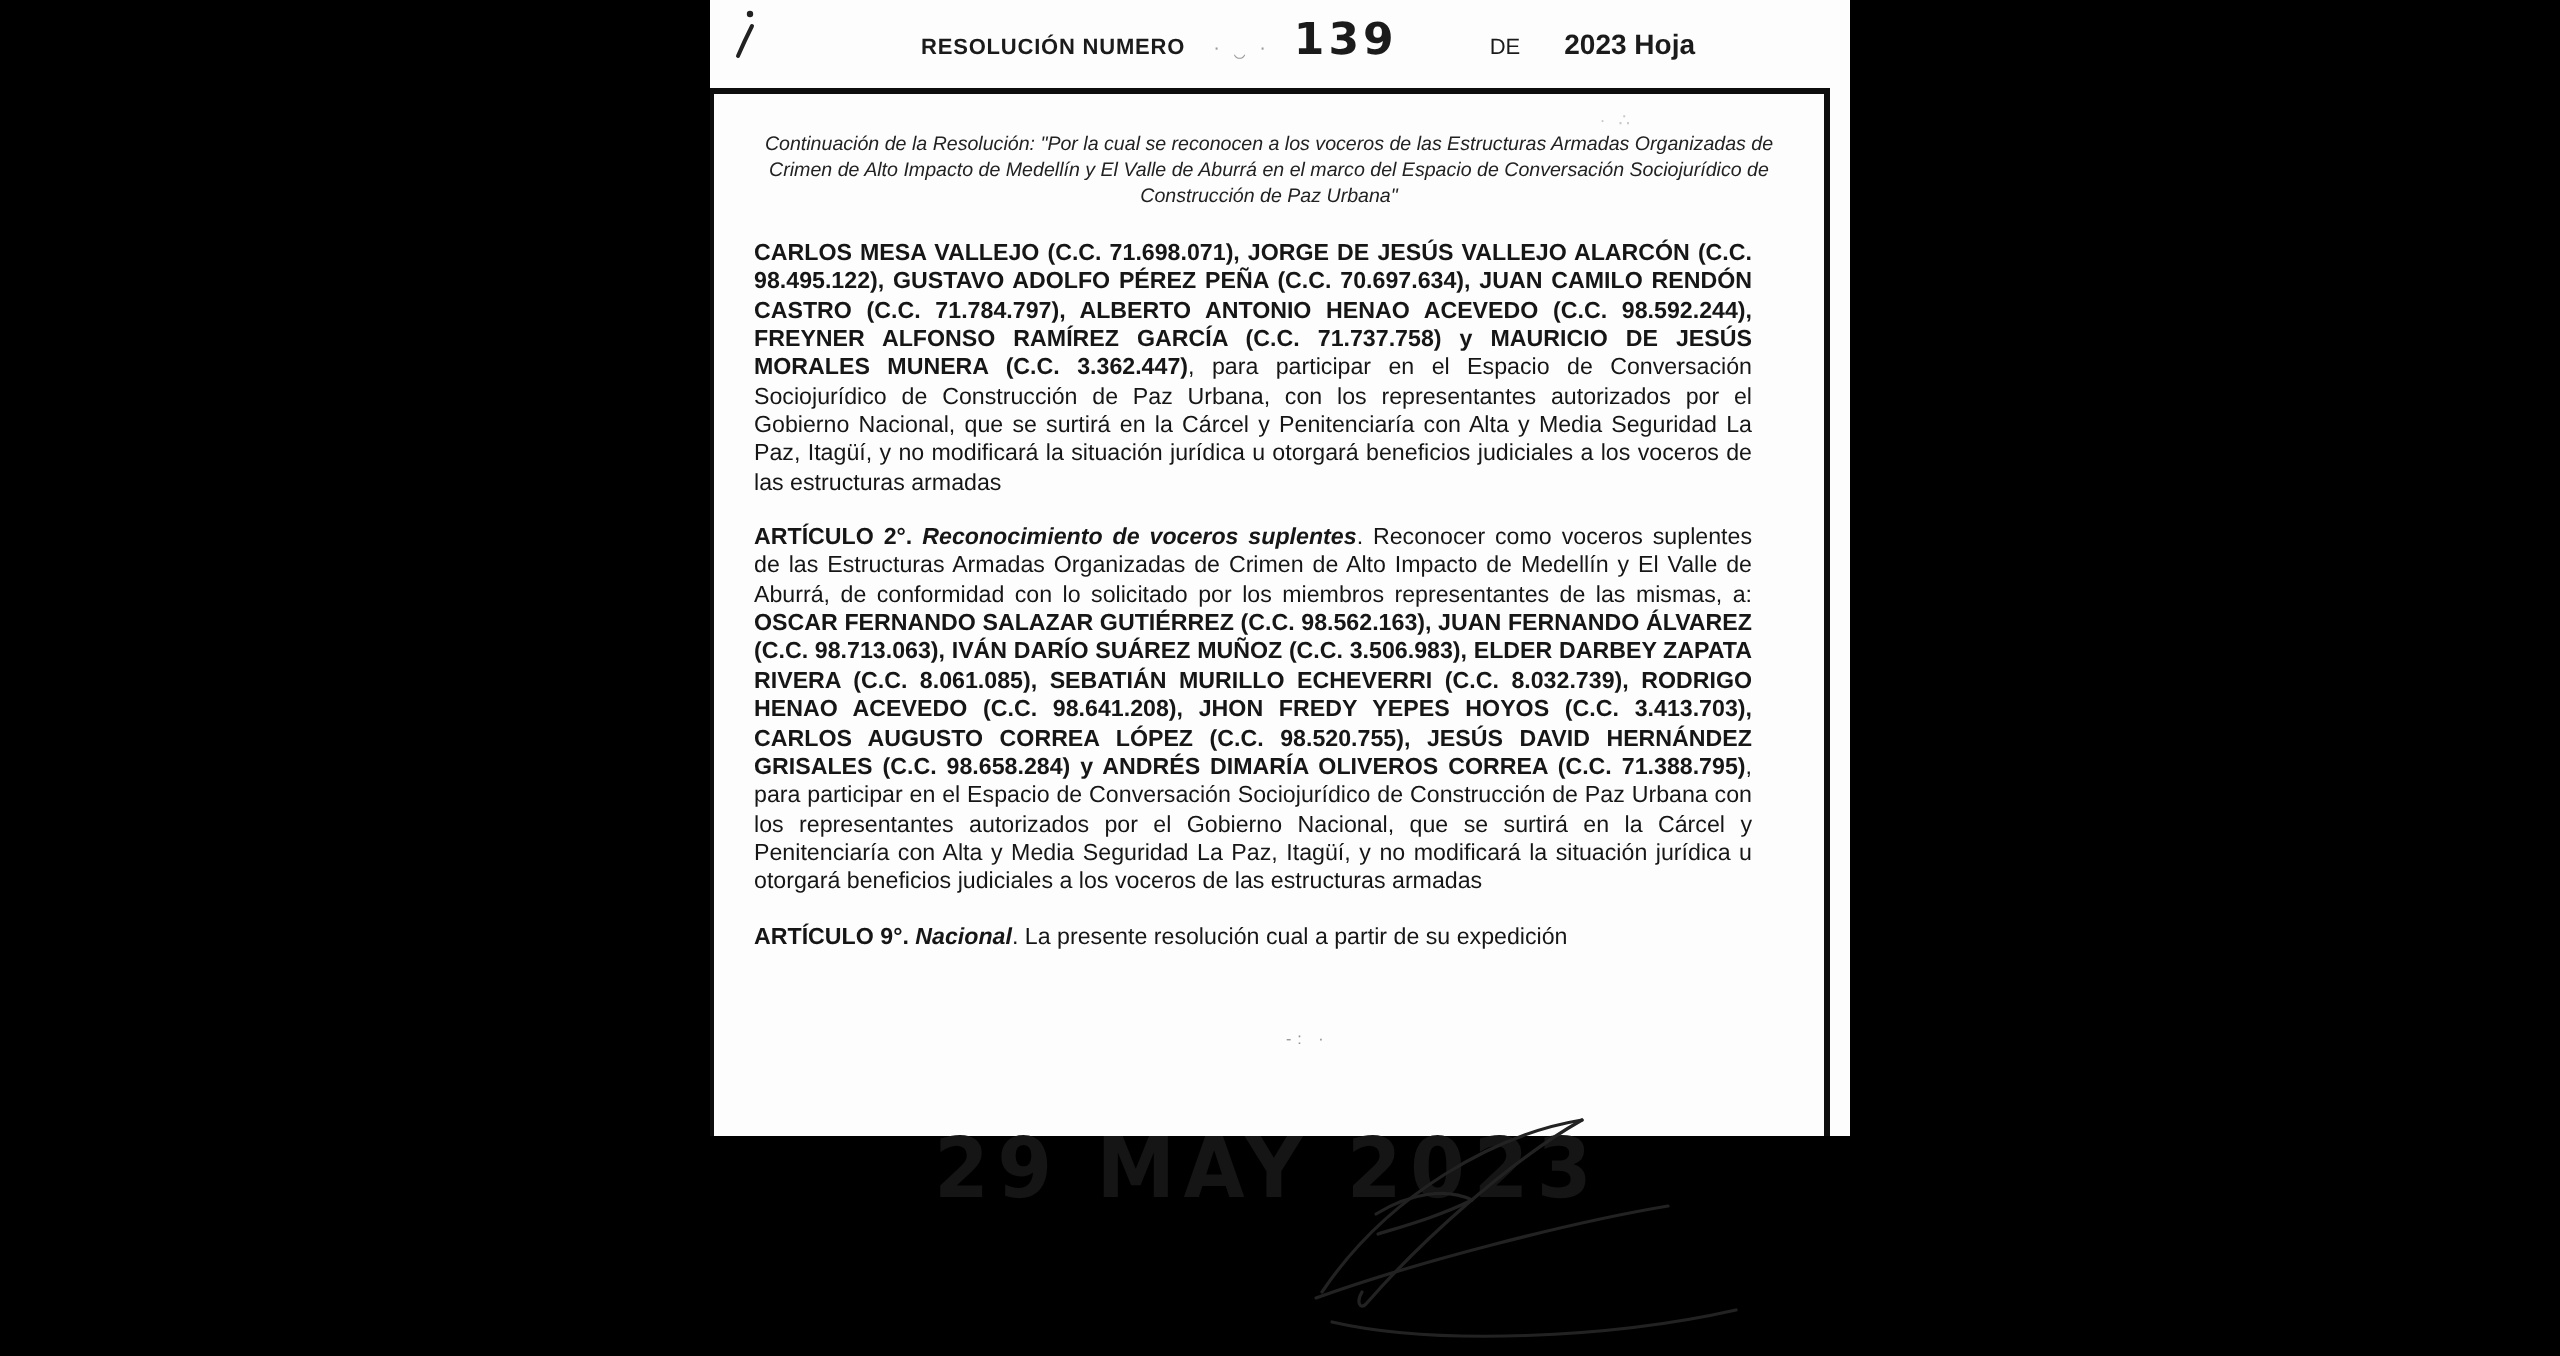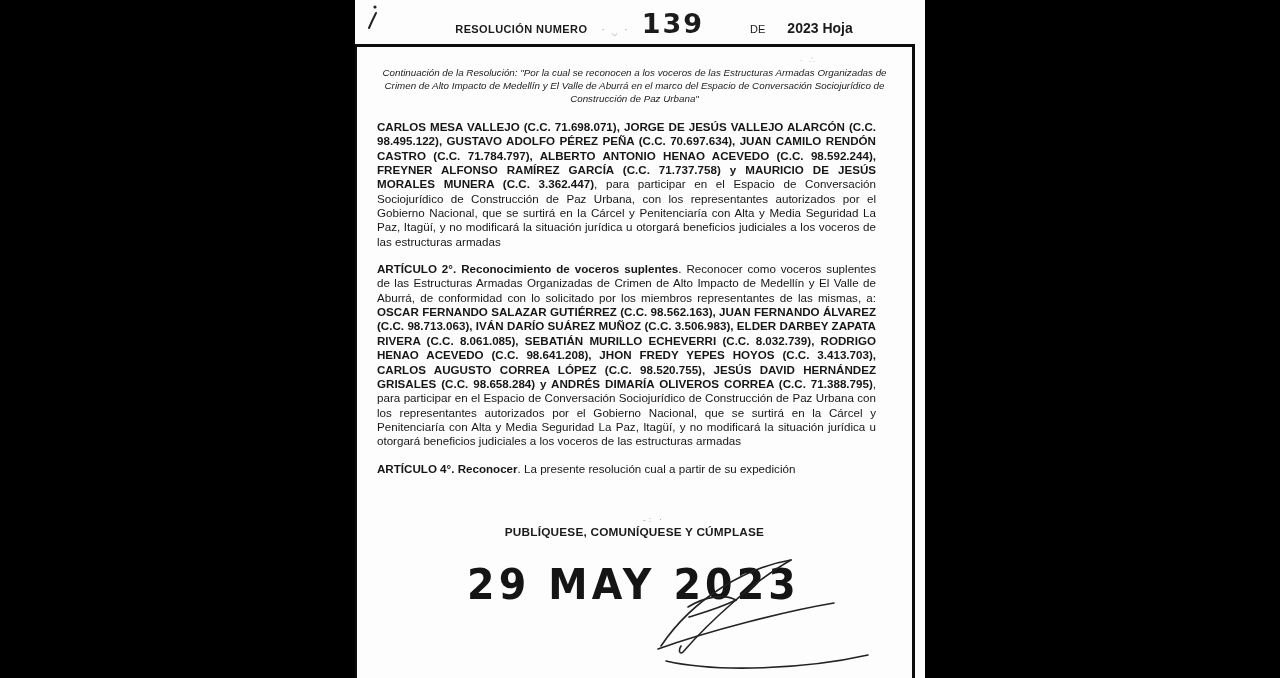--- a/index.html
+++ b/index.html
@@ -1,55 +1,55 @@
 <!DOCTYPE html>
 <html><head>
 <meta charset="utf-8">
 <style>
   html,body{margin:0;padding:0;background:#000;}
   .stage{
     position:relative;width:1280px;height:678px;background:#000;overflow:hidden;
     font-family:"Liberation Sans",sans-serif;color:#1b1b1b;
   }
   .page{
-    position:absolute;left:355px;top:0;width:570px;height:678px;
+    position:absolute;left:355px;top:0;width:570px;height:568px;
     background:#fdfdfd;
   }
   
   .page-header{position:absolute;top:0;left:0;right:0;height:44px;}
   .corner-mark{position:absolute;left:11px;top:3px;}
   .header-line{
     position:absolute;top:8px;left:0;right:0;
     display:flex;align-items:baseline;justify-content:center;
     transform:translateX(14px);white-space:nowrap;
   }
   .hdr-label{font-weight:bold;font-size:11px;letter-spacing:.4px;}
   .pen-marks{color:#9a9a9a;font-size:10px;margin:0 12px 0 14px;letter-spacing:2px;}
   .hdr-number{
-    font-family:"DejaVu Sans",sans-serif;font-weight:bold;font-size:27px;
+    font-family:"DejaVu Sans",sans-serif;font-weight:bold;font-size:22px;
     letter-spacing:2px;margin-right:6px;
   }
   .hdr-de{font-weight:normal;font-size:11px;margin-left:40px;}
   .hdr-year{font-weight:bold;font-size:14px;margin-left:22px;}
   
   .content-box{
     position:absolute;top:44px;left:0;width:560px;bottom:0;box-sizing:border-box;
     border-top:3px solid #0d0d0d;border-right:3px solid #0d0d0d;border-left:2px solid #0d0d0d;
   }
   .smudge{position:absolute;top:8px;right:95px;color:#c8c8c8;font-size:9px;letter-spacing:2px;}
   .continuation{
     margin:19px 22px 0 22px;text-align:center;font-style:italic;
     font-size:9.8px;line-height:13px;color:#222;
   }
   .doc-body{margin:15px 36px 0 20px;}
   .doc-body p.par{
     text-align:justify;font-size:11.6px;line-height:14.35px;margin:0 0 13px 0;color:#161616;
   }
   .doc-body p.par span.b{font-weight:bold;}
-  .doc-body p.par span.i{}
+  .doc-body p.par span.i{font-style:italic;}
   .faint-mark{
     position:absolute;left:286px;top:468px;color:#8f8f8f;
     font-size:8px;letter-spacing:3px;
   }
   .closing-block{position:absolute;left:0;right:0;top:478px;text-align:center;}
   .closing-publish{font-weight:bold;font-size:11.8px;letter-spacing:.2px;}
   .closing-place{font-size:11.2px;margin-top:3px;}
   .date-stamp{
     position:absolute;left:110px;top:513px;
     font-family:"DejaVu Sans",sans-serif;font-weight:bold;font-size:38px;
@@ -82,27 +82,26 @@
     </div>
 
     <div class="content-box">
       <span class="smudge">· ∴</span>
 
       <div class="continuation">Continuación de la Resolución: "Por la cual se reconocen a los voceros de las Estructuras Armadas Organizadas de Crimen de Alto Impacto de Medellín y El Valle de Aburrá en el marco del Espacio de Conversación Sociojurídico de Construcción de Paz Urbana"</div>
 
       <div class="doc-body">
           <p class="par"><span class="b">CARLOS MESA VALLEJO (C.C. 71.698.071), JORGE DE JESÚS VALLEJO ALARCÓN (C.C. 98.495.122), GUSTAVO ADOLFO PÉREZ PEÑA (C.C. 70.697.634), JUAN CAMILO RENDÓN CASTRO (C.C. 71.784.797),  ALBERTO  ANTONIO HENAO ACEVEDO (C.C. 98.592.244), FREYNER  ALFONSO RAMÍREZ GARCÍA (C.C. 71.737.758) y MAURICIO DE JESÚS MORALES MUNERA (C.C. 3.362.447)</span><span>, para participar en el Espacio de Conversación Sociojurídico de Construcción de Paz Urbana, con los representantes autorizados por el Gobierno Nacional, que se surtirá en la Cárcel y Penitenciaría con Alta y Media Seguridad La Paz, Itagüí, y no modificará la situación jurídica u otorgará beneficios judiciales a los voceros de las estructuras armadas</span></p>
           <p class="par"><span class="b">ARTÍCULO 2°. </span><span class="b i">Reconocimiento de voceros suplentes</span><span>. Reconocer como voceros suplentes de las Estructuras Armadas Organizadas de Crimen de Alto Impacto de Medellín y El Valle de Aburrá, de conformidad con lo solicitado por los miembros representantes de las mismas, a: </span><span class="b">OSCAR FERNANDO SALAZAR GUTIÉRREZ (C.C. 98.562.163), JUAN FERNANDO ÁLVAREZ (C.C. 98.713.063), IVÁN DARÍO SUÁREZ MUÑOZ (C.C. 3.506.983), ELDER DARBEY ZAPATA RIVERA (C.C. 8.061.085), SEBATIÁN MURILLO ECHEVERRI (C.C. 8.032.739), RODRIGO HENAO ACEVEDO (C.C. 98.641.208), JHON FREDY YEPES HOYOS (C.C. 3.413.703), CARLOS AUGUSTO CORREA LÓPEZ (C.C. 98.520.755), JESÚS DAVID HERNÁNDEZ GRISALES (C.C. 98.658.284) y ANDRÉS DIMARÍA OLIVEROS CORREA (C.C. 71.388.795)</span><span>, para participar en el Espacio de Conversación Sociojurídico de Construcción de Paz Urbana con los representantes autorizados por el Gobierno Nacional, que se surtirá en la Cárcel y Penitenciaría con Alta y Media Seguridad La Paz, Itagüí, y no modificará la situación jurídica u otorgará beneficios judiciales a los voceros de las estructuras armadas</span></p>
-          <p class="par"><span class="b">ARTÍCULO 4°. </span><span class="b i">Reconocer</span><span>. La presente resolución cual a partir de su expedición</span></p>
+          <p class="par"><span class="b">ARTÍCULO 9°. </span><span class="b i">Nacional</span><span>. La presente resolución cual a partir de su expedición</span></p>
         </div>
 
       <span class="faint-mark">-: ·</span>
 
       <div class="closing-block">
-        <div class="closing-publish">PUBLÍQUESE, COMUNÍQUESE Y CÚMPLASE</div>
       </div>
 
       <div class="date-stamp">29 MAY 2023</div>
 
       <span class="signature">
         <svg width="240" height="126" viewBox="0 0 240 126">
           <path class="ink" d="M25,95 C58,46 112,16 155,9"></path>
           <path class="ink" d="M155,9 C118,30 74,70 47,101 C44,104 42,100 45,95"></path>
           <path class="ink" d="M52,56 C70,45 88,43 100,49"></path>
           <path class="ink" d="M100,49 C84,57 66,62 53,66"></path>

